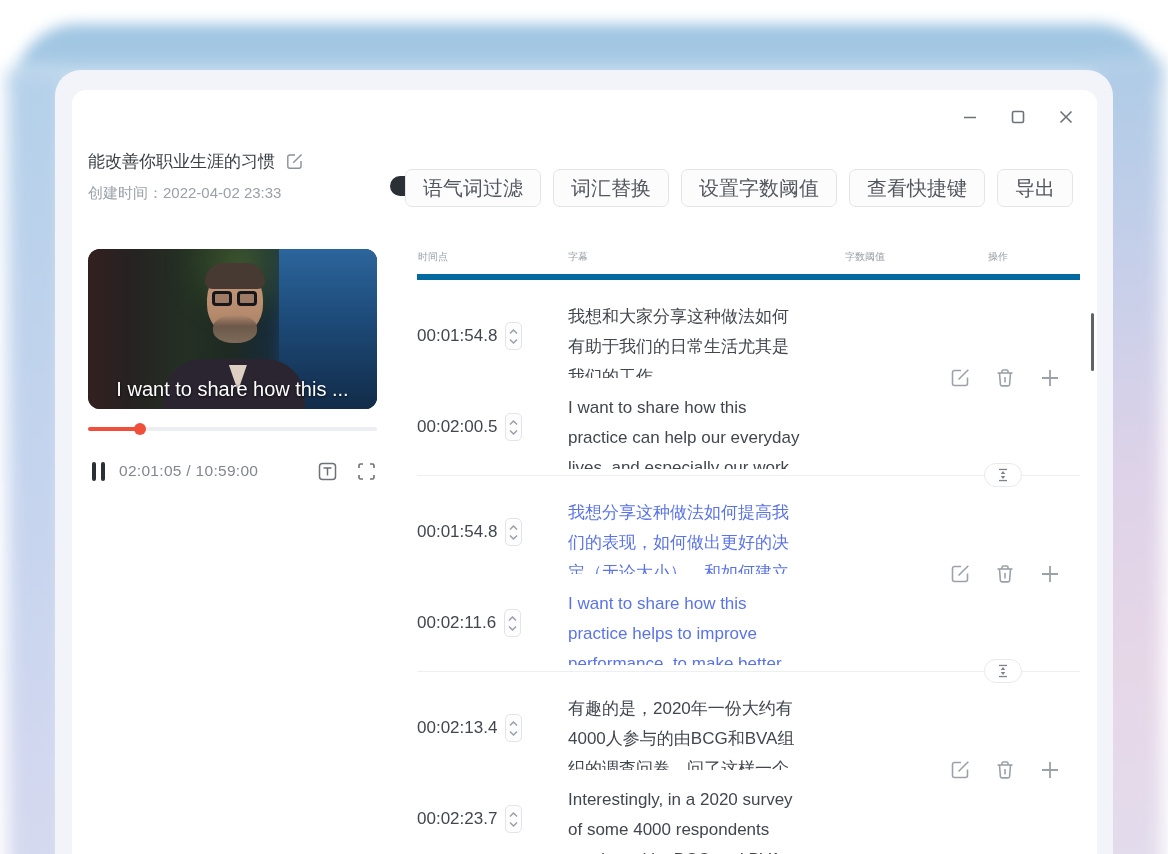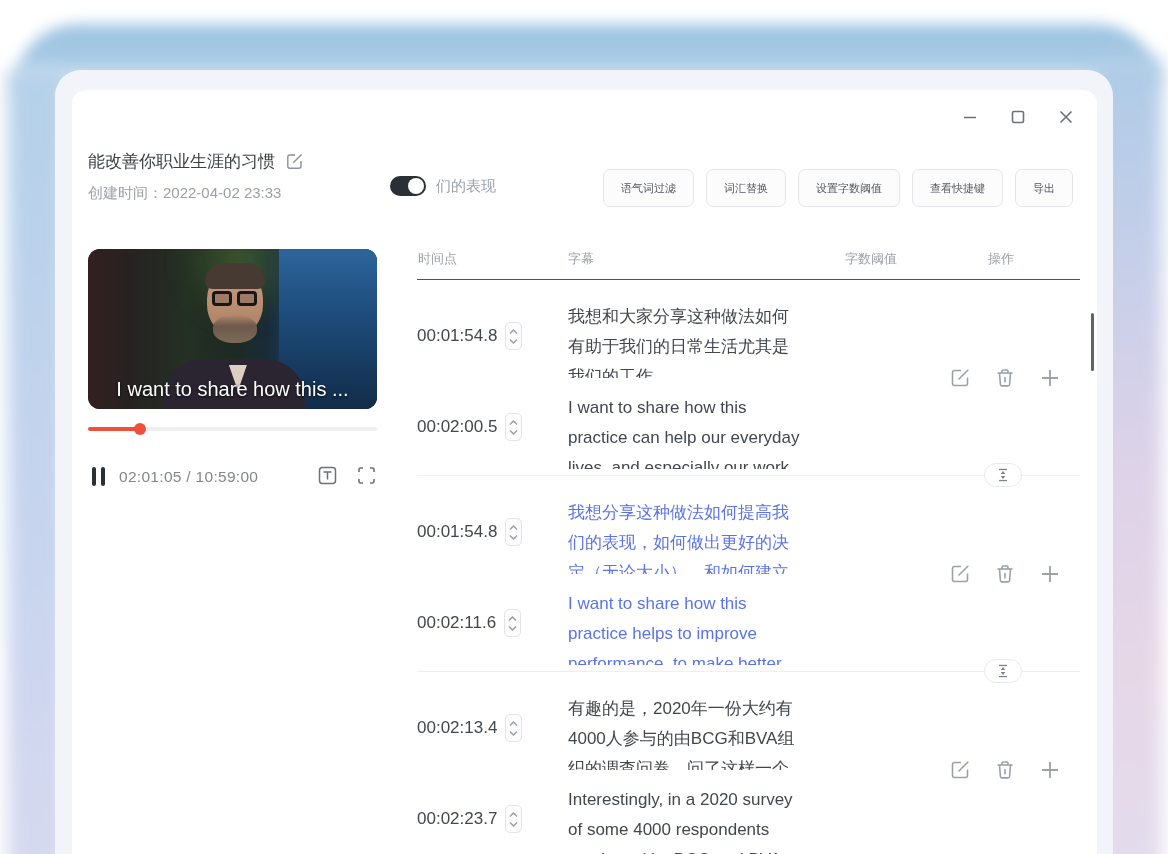--- a/index.html
+++ b/index.html
@@ -32,21 +32,21 @@
     font-size:17px; color:#393e44; }
   .doc-title .edit-ic svg { stroke:#8a9097; stroke-width:1.4; fill:none; display:block; }
   .created { position:absolute; left:16px; top:94px; font-size:15px; color:#9ba1a9; }
 
   .toggle-wrap { position:absolute; left:318px; top:86px; display:flex; align-items:center; gap:10px; }
   .toggle { width:36px; height:20px; border-radius:10px; background:#2b2f36; position:relative; cursor:pointer; }
   .toggle .knob { position:absolute; right:2px; top:2px; width:16px; height:16px; border-radius:50%; background:#ffffff; }
   .toggle-label { font-size:15px; color:#9ba1a9; }
 
   .btn-row { position:absolute; top:79px; right:24px; display:flex; gap:12px; }
-  .btn { height:38px; padding:8px 17px; display:flex; align-items:center; font-size:11px; color:#53575e;
+  .btn { height:38px; padding:8px 17px; display:flex; align-items:center; font-size:20px; color:#53575e;
     background:#fcfcfd; border:1px solid #e3e5e9; border-radius:7px; cursor:pointer; white-space:nowrap; }
 
   
   .video { position:absolute; left:16px; top:159px; width:289px; height:160px; border-radius:12px;
     overflow:hidden; background:#1c2026; }
   .v-bg { position:absolute; inset:0;
     background:linear-gradient(90deg,#33201f 0%,#262221 14%,#243024 34%,#1e2a22 50%,#182b38 62%,#1c4168 72%,#1d4a77 88%,#173c60 100%); }
   .v-foliage { position:absolute; left:30%; top:-10%; width:45%; height:60%; filter:blur(6px);
     background:radial-gradient(ellipse at 50% 30%,rgba(74,104,52,0.7),rgba(40,60,32,0.25) 60%,transparent 75%); }
   .v-blue { position:absolute; right:0; top:0; width:34%; height:100%;
@@ -67,30 +67,30 @@
   .v-subs { position:absolute; left:0; right:0; bottom:6px; text-align:center; color:#ffffff; }
   .v-sub-en { font-size:20px; line-height:27px; text-shadow:0 1px 3px rgba(0,0,0,0.85); }
   .v-sub-zh { font-size:17px; line-height:28px; text-shadow:0 1px 3px rgba(0,0,0,0.85); }
 
   
   .progress { position:absolute; left:16px; top:337px; width:289px; height:4px; border-radius:2px; background:#eceef1; cursor:pointer; }
   .progress-fill { position:absolute; left:0; top:0; height:4px; border-radius:2px; background:#ef4f3b; }
   .progress-handle { position:absolute; top:-4px; width:12px; height:12px; border-radius:50%; background:#ef4f3b; }
 
   
-  .pcontrols { position:absolute; left:16px; top:366px; width:289px; height:30px; display:flex; align-items:flex-end; }
+  .pcontrols { position:absolute; left:16px; top:366px; width:289px; height:30px; display:flex; align-items:center; }
   .pause { display:flex; gap:5px; margin-left:4px; cursor:pointer; }
   .pause span { width:4px; height:19px; background:#2b2f36; border-radius:2px; }
   .ptime { margin-left:14px; font-size:15.5px; color:#82878e; letter-spacing:0.3px; }
   .picons { margin-left:auto; display:flex; gap:18px; }
   .picons svg { display:block; cursor:pointer; }
 
   
   .table { position:absolute; left:345px; top:156px; width:663px; }
-  .thead { position:relative; height:34px; border-bottom:1px solid #0369a1; font-size:13px; color:#9ba1a9; }
+  .thead { position:relative; height:34px; border-bottom:6px solid #0369a1; font-size:10px; color:#9ba1a9; }
   .th { position:absolute; top:4px; }
   .th-time { left:1px; } .th-sub { left:151px; } .th-thresh { left:428px; } .th-op { left:571px; }
 
   .group { position:relative; height:196px; border-bottom:1px solid #eeeff2; }
   .group:last-child { border-bottom:none; }
   .subrow { position:absolute; left:0; width:450px; }
   .subrow.r0 { top:22px; } .subrow.r1 { top:113px; }
   .timecell { position:absolute; left:0; top:20px; display:flex; align-items:center; gap:8px;text-align:center; }
   .timecell .tval { font-size:17px; color:#42474e; }
   .stepper { width:17px; height:28px; border:1px solid #e2e4e9; border-radius:5px; background:#fdfdfe;

